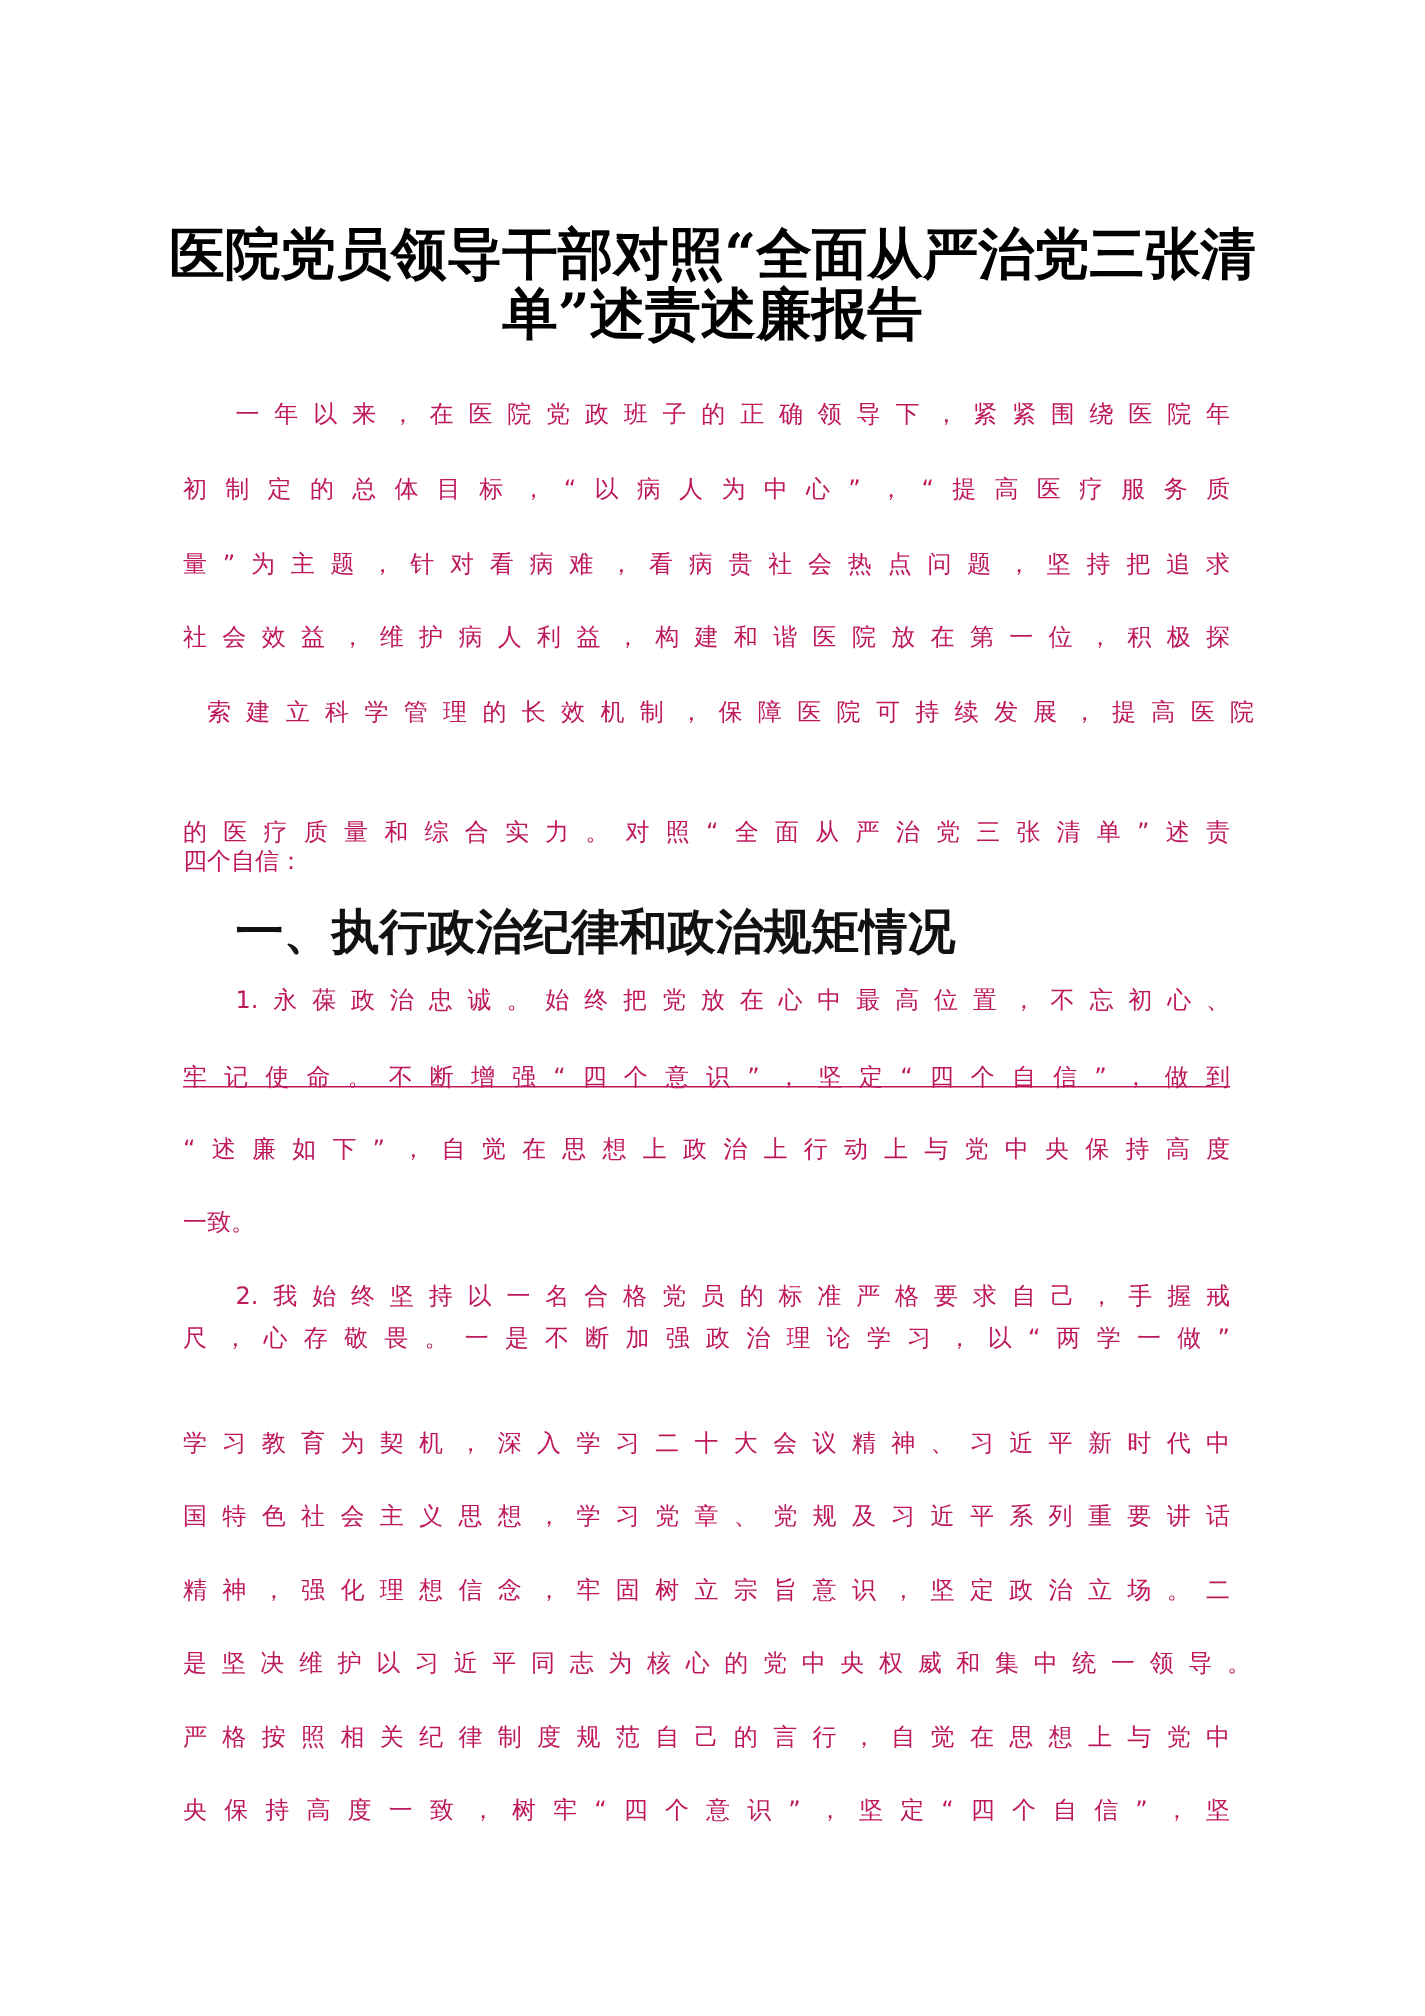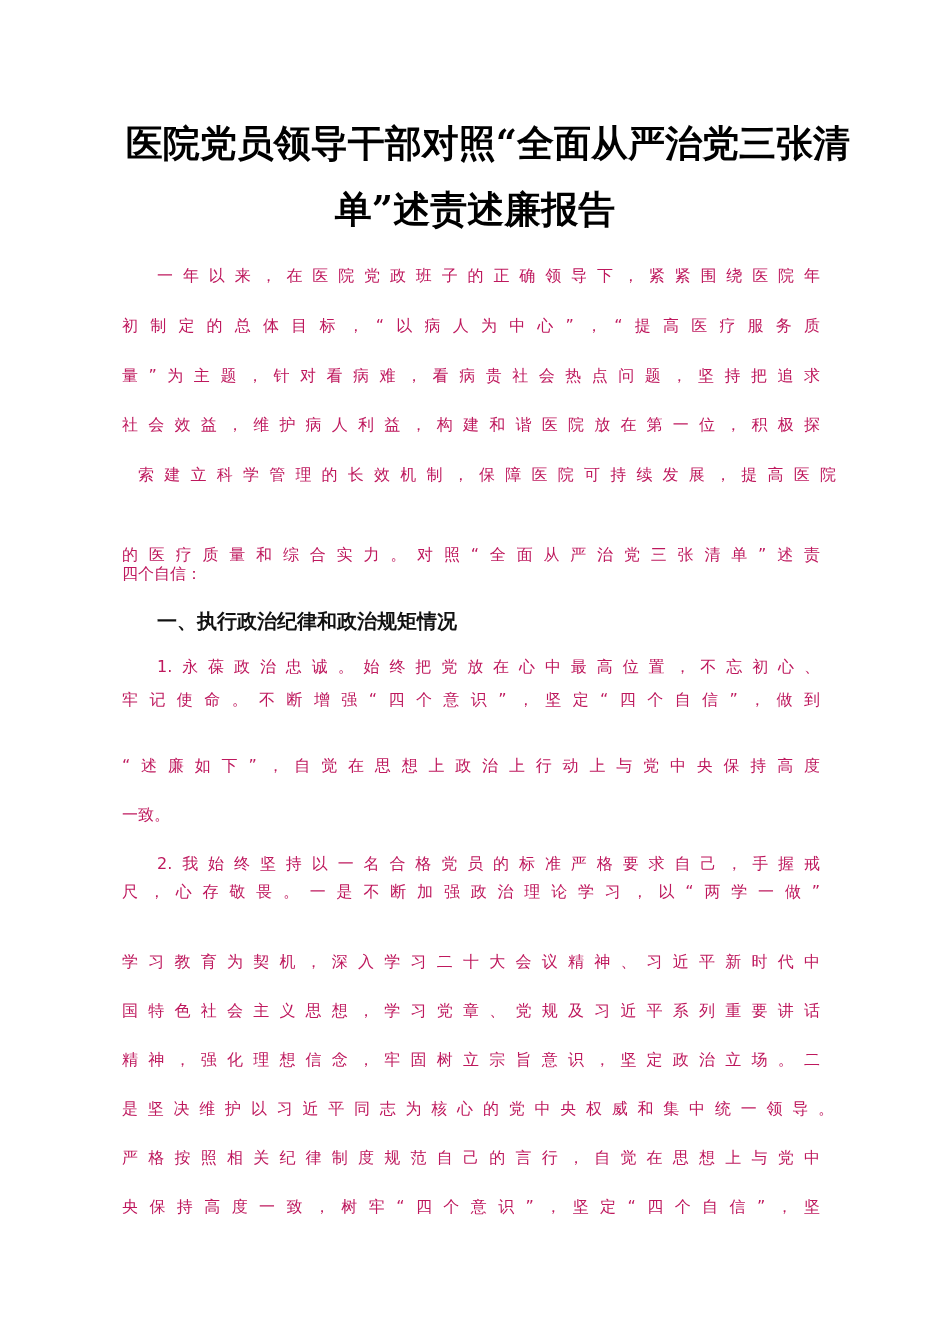--- a/index.html
+++ b/index.html
@@ -26,21 +26,21 @@
       left: 100px;
       width: 750px;
       text-align: center;
       font-family: "DejaVu Serif", "Liberation Serif", serif;
       font-weight: bold;
       font-size: 37px;
       line-height: 46px;
       color: #000000;
       letter-spacing: 0px;
     }
-    .title-line-1 { top: 120px; text-align: right; }
+    .title-line-1 { top: 146px; }
     .title-line-2 { top: 186px; }
     .line {
       position: absolute;
       left: 122px;
       height: 40px;
       font-family: "DejaVu Sans", "Liberation Sans", sans-serif;
       font-size: 16px;
       line-height: 40px;
       white-space: nowrap;
       color: #be185d;
@@ -49,21 +49,21 @@
       width: 698px;
     }
     .line.indent { left: 157px; width: 663px; }
     .line.last { text-align-last: left; width: auto; }
     .line.wide { width: 712px; }
     .heading {
       position: absolute;
       left: 157px;
       font-family: "DejaVu Sans", "Liberation Sans", sans-serif;
       font-weight: bold;
-      font-size: 20px;
+      font-size: 32px;
       line-height: 40px;
       color: #111111;
       white-space: nowrap;
     }
   </style>
 </head>
 <body>
 
 <div class="page">
 
@@ -77,21 +77,21 @@
     <div class="line" style="top:405px;">社会效益，维护病人利益，构建和谐医院放在第一位，积极探</div>
     <div class="line" style="top:455px;margin-left:16px;">索建立科学管理的长效机制，保障医院可持续发展，提高医院</div>
     <div class="line" style="top:505px;margin-top:30px;">的医疗质量和综合实力。对照“全面从严治党三张清单”述责</div>
     <div class="line last" style="top:554px;">四个自信：</div>
   </div>
 
   <div class="heading" style="top:601px;">一、执行政治纪律和政治规矩情况</div>
 
   <div>
     <div class="line indent" style="top:647px;">1.永葆政治忠诚。始终把党放在心中最高位置，不忘初心、</div>
-    <div class="line" style="top:680px;">牢记使命。不断增强“四个意识”，坚定“四个自信”，做到</div>
+    <div class="line" style="top:698px;text-decoration:underline;">牢记使命。不断增强“四个意识”，坚定“四个自信”，做到</div>
     <div class="line" style="top:746px;">“述廉如下”，自觉在思想上政治上行动上与党中央保持高度</div>
     <div class="line last" style="top:795px;">一致。</div>
   </div>
 
   <div>
     <div class="line indent" style="top:844px;">2.我始终坚持以一名合格党员的标准严格要求自己，手握戒</div>
     <div class="line" style="top:872px;">尺，心存敬畏。一是不断加强政治理论学习，以“两学一做”</div>
     <div class="line" style="top:942px;">学习教育为契机，深入学习二十大会议精神、习近平新时代中</div>
     <div class="line" style="top:991px;">国特色社会主义思想，学习党章、党规及习近平系列重要讲话</div>
     <div class="line" style="top:1040px;">精神，强化理想信念，牢固树立宗旨意识，坚定政治立场。二</div>

